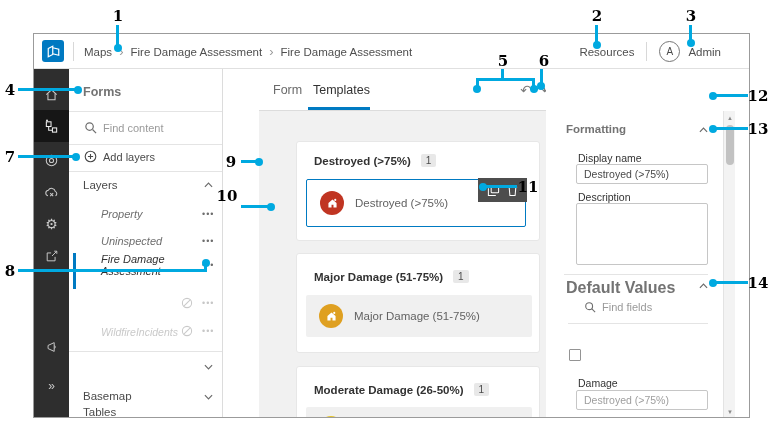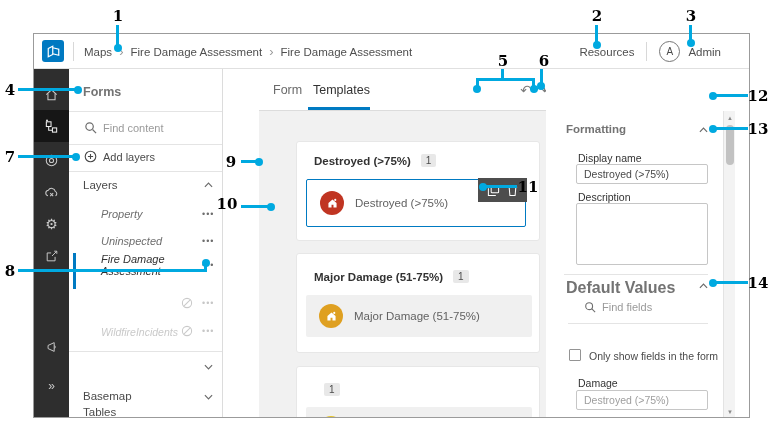--- a/index.html
+++ b/index.html
@@ -268,20 +268,21 @@
                   <path d="M8 3 L3 7.5 V13 H6.8 V9.6 H9.2 V13 H13 V7.5 Z"></path>
                   <circle cx="11.4" cy="3.6" r="1.3"></circle>
                 </svg>
             </span>
             <span class="tlabel">Major Damage (51-75%)</span>
           </div>
         </div>
 
         <div class="gcard" style="top:255px;">
           <div class="gtitle" style="top:16px;">
+            <span>Moderate Damage (26-50%)</span>
             <span class="badge">1</span>
           </div>
           <div class="trow" style="top:40px;">
             <span class="ticon" style="background: rgb(229, 196, 39);">
               
             </span>
 
           </div>
         </div>
 
@@ -315,21 +316,20 @@
         <div>
           <svg style="position:absolute; left:38px; top:190px;" width="12" height="12" viewBox="0 0 14 14">
               <circle cx="6" cy="6" r="4" fill="none" stroke="#6e6e6e" stroke-width="1.3"></circle>
               <line x1="9.2" y1="9.2" x2="13" y2="13" stroke="#6e6e6e" stroke-width="1.3"></line>
             </svg>
           <span class="ph" style="position:absolute; left:56px; top:190px;">Find fields</span>
         </div>
         <div class="hdiv" style="left:22px; top:212px; width:140px;"></div>
 
         <div class="chk" style="left:23px; top:238px;"></div>
-        <div style="position:absolute; left:43px; top:239px; color:#4a4a4a; font-size:10.5px;">Only show fields in the form</div>
 
         <div class="flabel" style="left:32px; top:266px;">Damage</div>
         <input class="tbox" style="left: 30px; top: 279px; width: 132px; color: rgb(158, 158, 158);" value="Destroyed (&gt;75%)">
 
         <div class="sbar" style="left:177px; top:0; height:308px;">
           <div class="sarrow" style="top:3px;">▲</div>
           <div class="sthumb" style="top:14px; height:40px;"></div>
           <div class="sarrow" style="bottom:3px;">▼</div>
         </div>
       </div>
@@ -370,21 +370,21 @@
 
   <div class="cnum" style="left:10px; top:271px;">8</div>
   <div class="cl" style="left:18px; top:269px; width:188px; height:3px;"></div>
   <div class="cl" style="left:204px; top:264px; width:3px; height:8px;"></div>
   <div class="cdot" style="left:206px; top:263px;"></div>
 
   <div class="cnum" style="left:231px; top:162px;">9</div>
   <div class="cl" style="left:241px; top:160px; width:17px; height:3px;"></div>
   <div class="cdot" style="left:259px; top:162px;"></div>
 
-  <div class="cnum" style="left:227px; top:204px;">10</div>
+  <div class="cnum" style="left:227px; top:196px;">10</div>
   <div class="cl" style="left:241px; top:205px; width:29px; height:3px;"></div>
   <div class="cdot" style="left:271px; top:207px;"></div>
 
   <div class="cdot" style="left:483px; top:187px;"></div>
   <div class="cl" style="left:484px; top:185px; width:33px; height:3px;"></div>
   <div class="cnum" style="left:528px; top:187px;">11</div>
 
   <div class="cdot" style="left:713px; top:96px;"></div>
   <div class="cl" style="left:714px; top:94px; width:34px; height:3px;"></div>
   <div class="cnum" style="left:758px; top:96px;">12</div>

